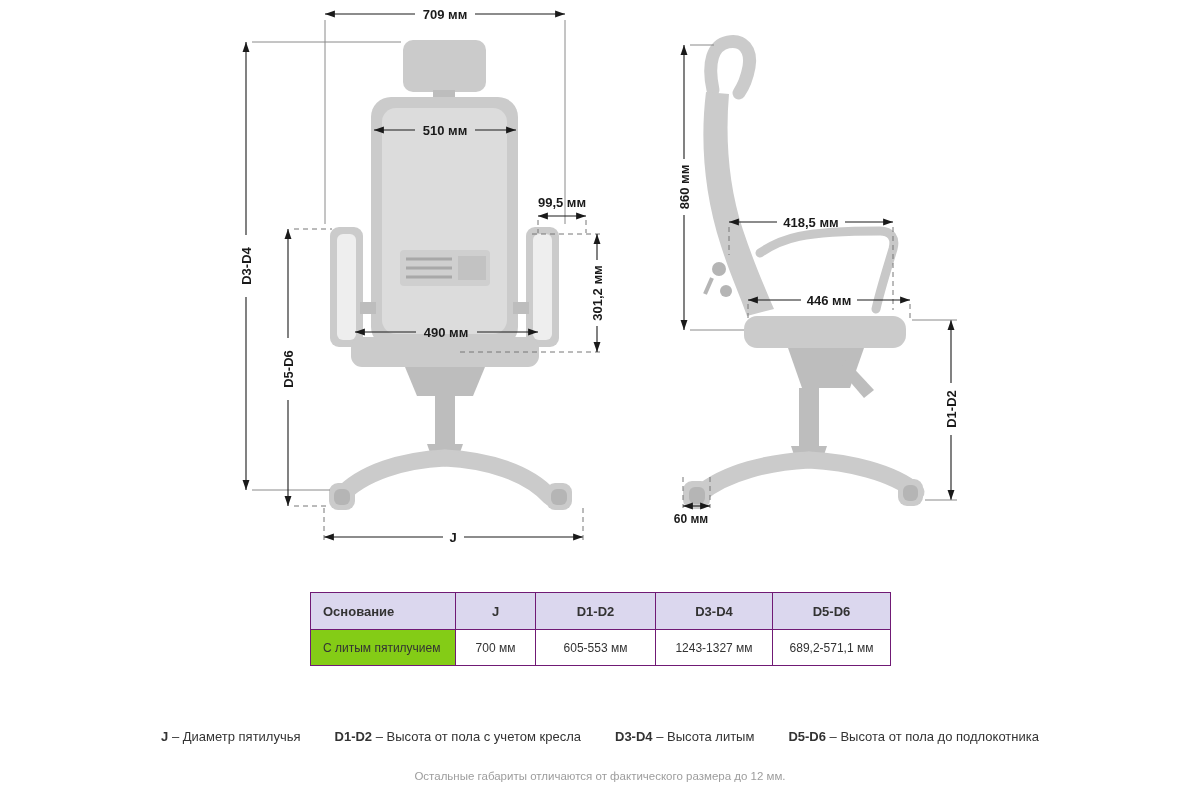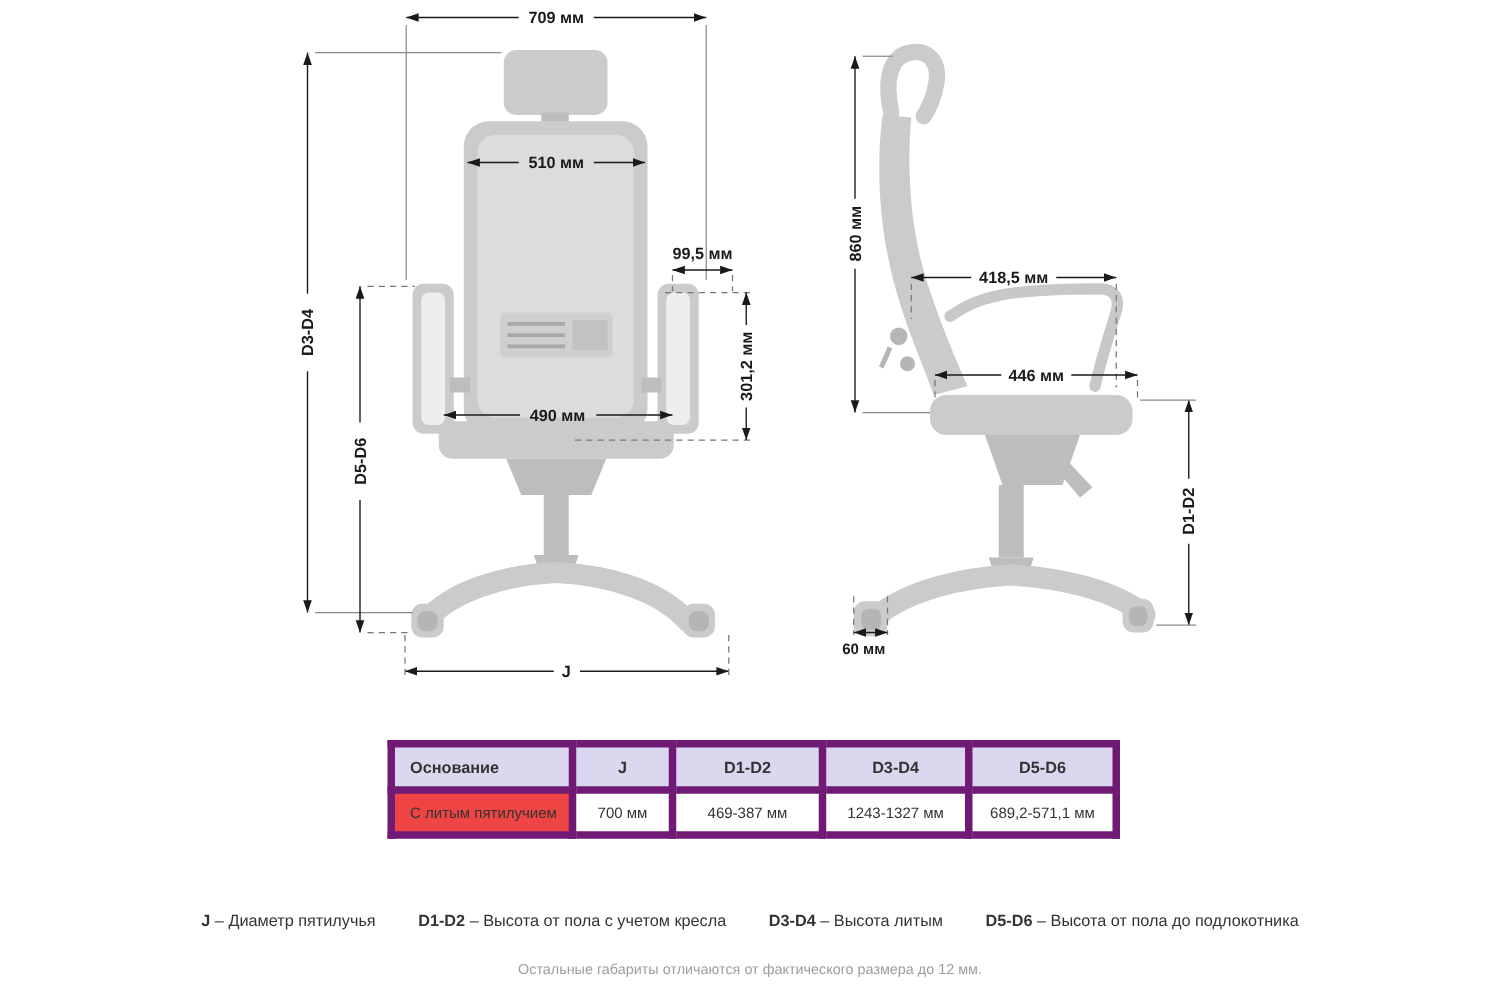--- a/index.html
+++ b/index.html
@@ -30,27 +30,27 @@
   .dimtext-sm { font-size:12px; }
 
   
   .dims-table {
     position:absolute; left:310px; top:592px; width:580px;
     border-collapse:collapse; table-layout:fixed;
     font-family:"Liberation Sans","DejaVu Sans",sans-serif;
     font-size:12px; color:#333333;
   }
   .dims-table th, .dims-table td {
-    border:6px solid #701a75; text-align:center; padding:6px 6px; vertical-align:middle;
+    border:1px solid #701a75; text-align:center; padding:6px 6px; vertical-align:middle;
   }
   .dims-table thead th { background:#dbd7ee; font-weight:bold; font-size:13px; height:37px; }
   .dims-table thead th.col-base { text-align:left; padding-left:12px; }
   .dims-table tbody tr.row-1 td { height:36px; }
   .dims-table tbody tr.row-2 td { height:46px; }
-  .dims-table td.base-cell { background:#ef4444; text-align:left; padding-left:12px; }
+  .dims-table td.base-cell { background:#84cc16; text-align:left; padding-left:12px; }
 
   
   .legend {
     position:absolute; left:0; right:0; top:729px;
     display:flex; justify-content:center; gap:34px;
     font-size:13px; color:#333333; white-space:nowrap;
   }
   .legend b { font-weight:bold; }
 
   
@@ -239,21 +239,21 @@
         <th>J</th>
         <th>D1-D2</th>
         <th>D3-D4</th>
         <th>D5-D6</th>
       </tr>
     </thead>
     <tbody>
       <tr class="row-1">
         <td class="base-cell">С литым пятилучием</td>
         <td>700 мм</td>
-        <td>469-387 мм</td>
+        <td>605-553 мм</td>
         <td>1243-1327 мм</td>
         <td>689,2-571,1 мм</td>
       </tr>
     </tbody>
   </table>
 
   <div class="legend">
     <span class="legend-item"><b>J</b>&nbsp;<span>– Диаметр пятилучья</span></span>
     <span class="legend-item"><b>D1-D2</b>&nbsp;<span>– Высота от пола с учетом кресла</span></span>
     <span class="legend-item"><b>D3-D4</b>&nbsp;<span>– Высота литым</span></span>

